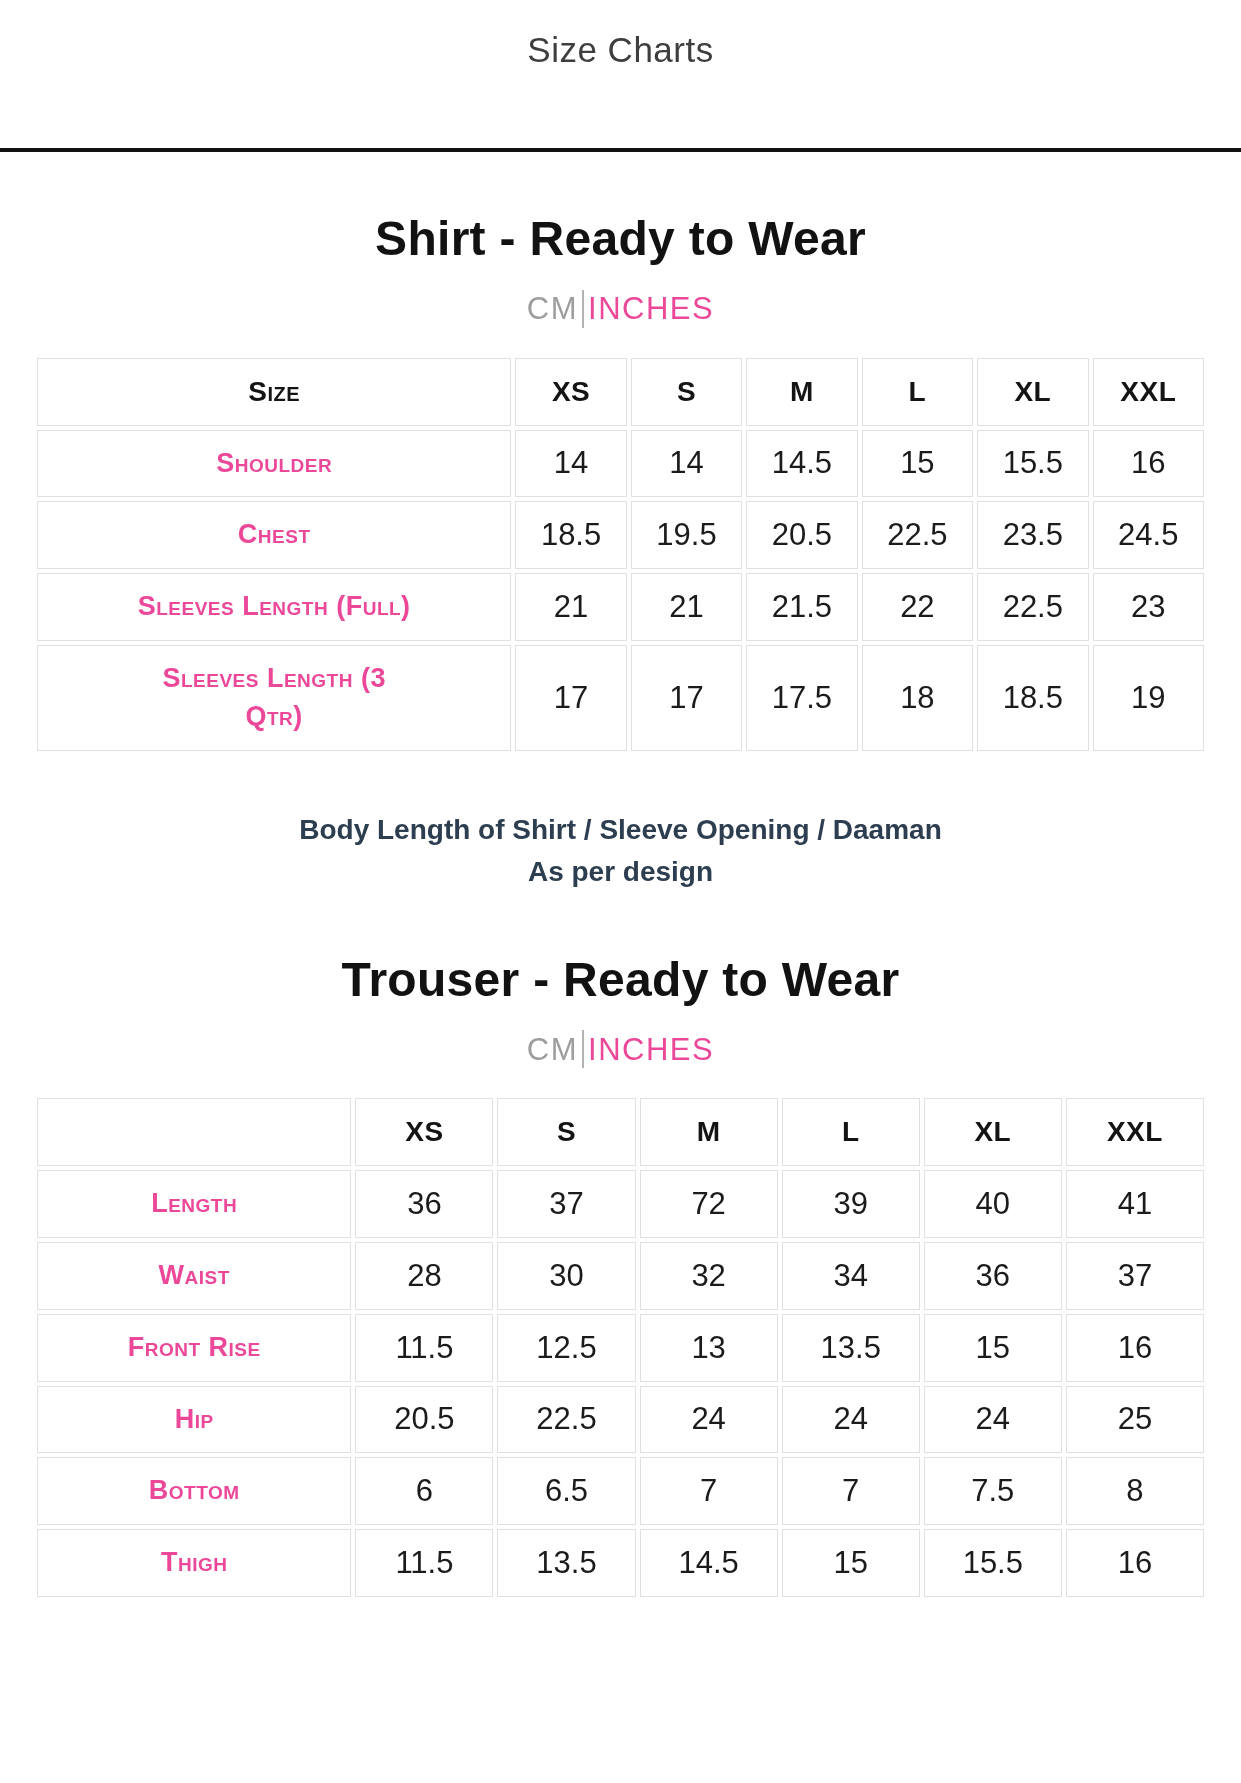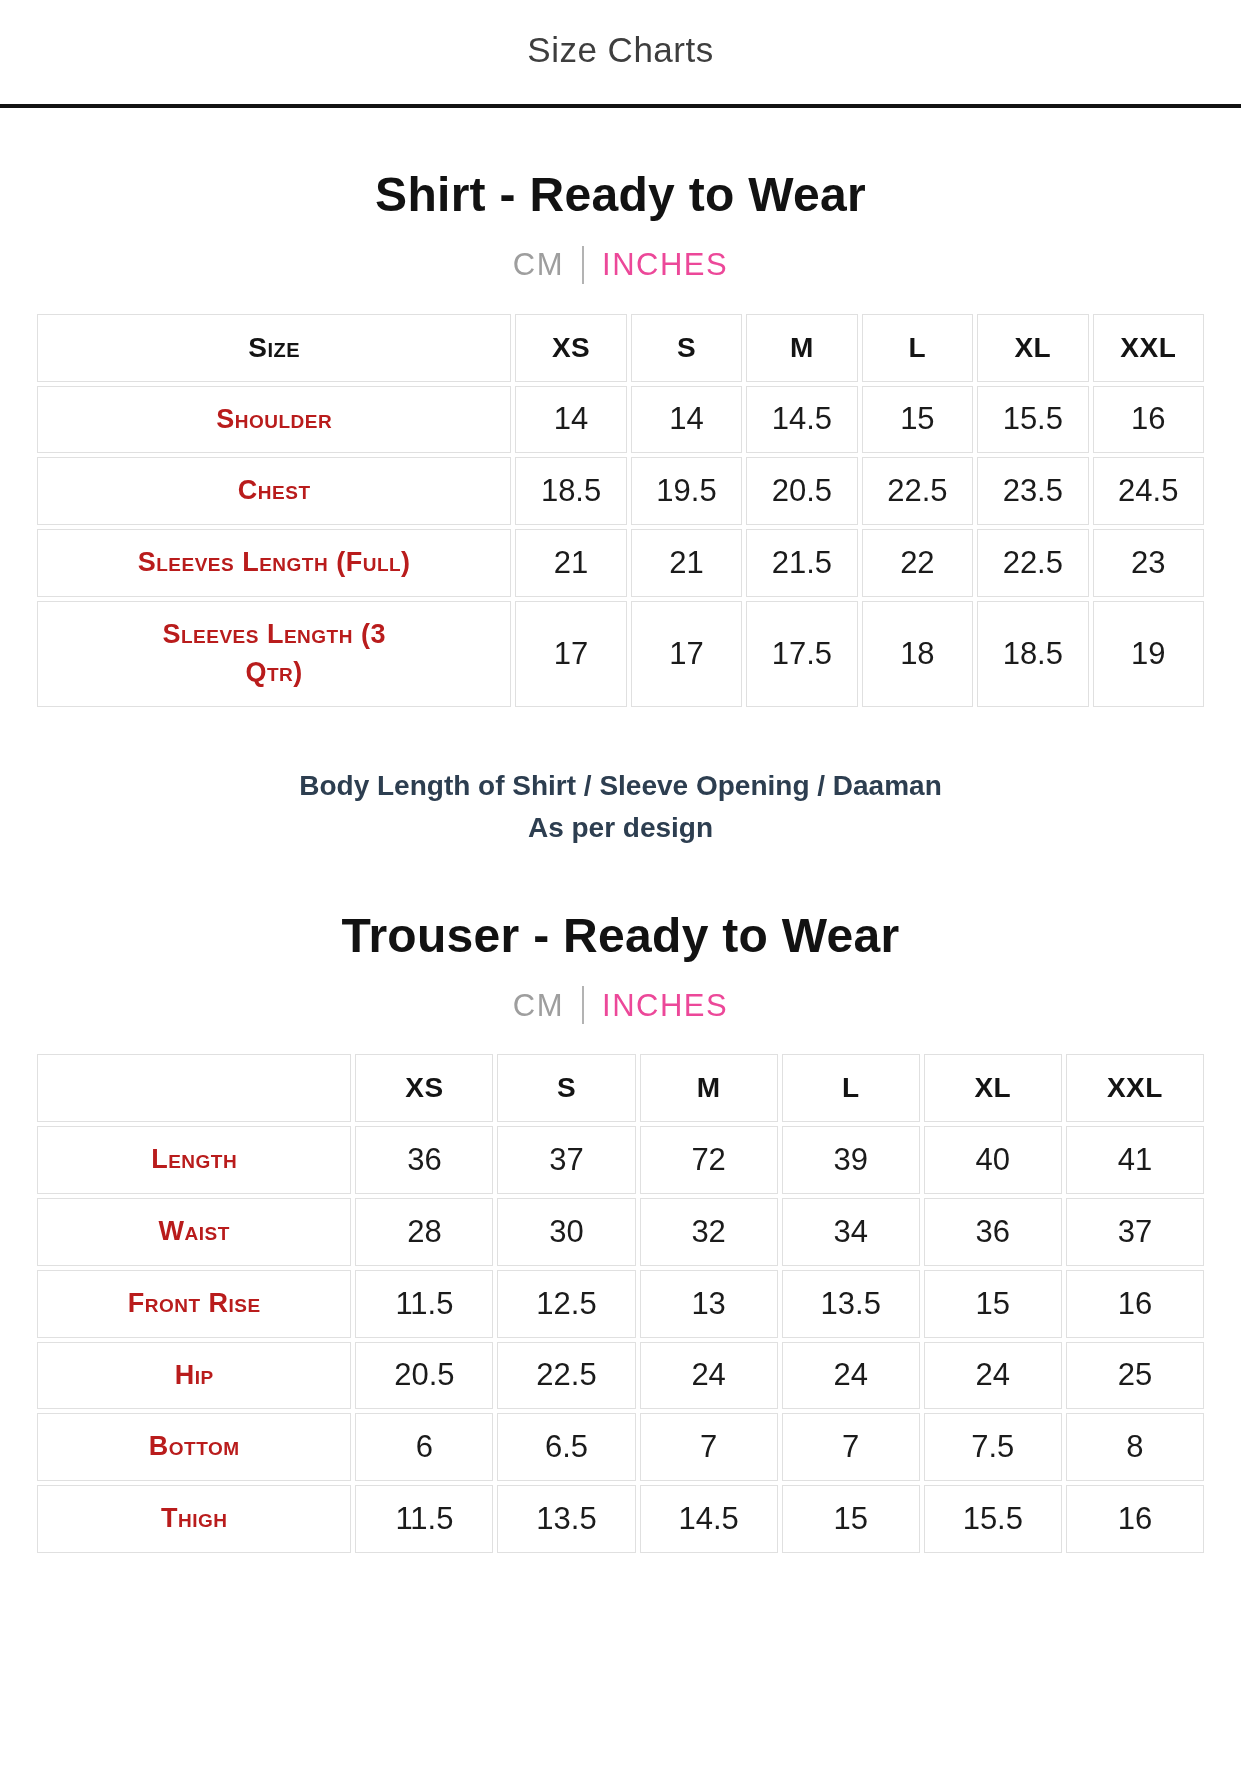--- a/index.html
+++ b/index.html
@@ -5,21 +5,21 @@
   * { box-sizing: border-box; }
   html, body { margin: 0; padding: 0; }
   body {
     width: 1241px;
     min-height: 1783px;
     background: #ffffff;
     font-family: "Liberation Sans", sans-serif;
     color: #151515;
   }
   .page-header {
-    height: 108px;
+    height: 152px;
     padding-top: 30px;
     text-align: center;
     border-bottom: 4px solid #121212;
   }
   .page-title {
     margin: 0;
     font-size: 35px;
     font-weight: 500;
     color: #3e3e3e;
     letter-spacing: 0.5px;
@@ -31,21 +31,21 @@
     font-weight: 700;
     color: #121212;
     letter-spacing: 0.3px;
     line-height: 1.2;
   }
   .unit-toggle {
     margin-top: 22px;
     display: flex;
     justify-content: center;
     align-items: flex-end;
-    gap: 18px;
+    gap: 4px;
   }
   .unit {
     background: none;
     border: none;
     padding: 0;
     font-family: inherit;
     font-size: 31px;
     font-weight: 500;
     letter-spacing: 1.5px;
     cursor: pointer;
@@ -83,21 +83,21 @@
     font-size: 31px;
     font-weight: 400;
     color: #1b1b1b;
     padding: 14px 6px;
   }
   .size-table td.row-label {
     font-size: 27px;
     font-weight: 700;
     font-variant: small-caps;
     letter-spacing: 0.5px;
-    color: #b91c1c;
+    color: #ec4899;
     padding: 14px 10px;
     line-height: 1.4;
   }
   .shirt-table col.c-label { width: 41.5%; }
   .shirt-table col.c-size { width: 9.75%; }
   .trouser-table col.c-label { width: 27.5%; }
   .trouser-table col.c-size { width: 12.08%; }
   .note-heading {
     margin: 54px 30px 0;
     text-align: center;

